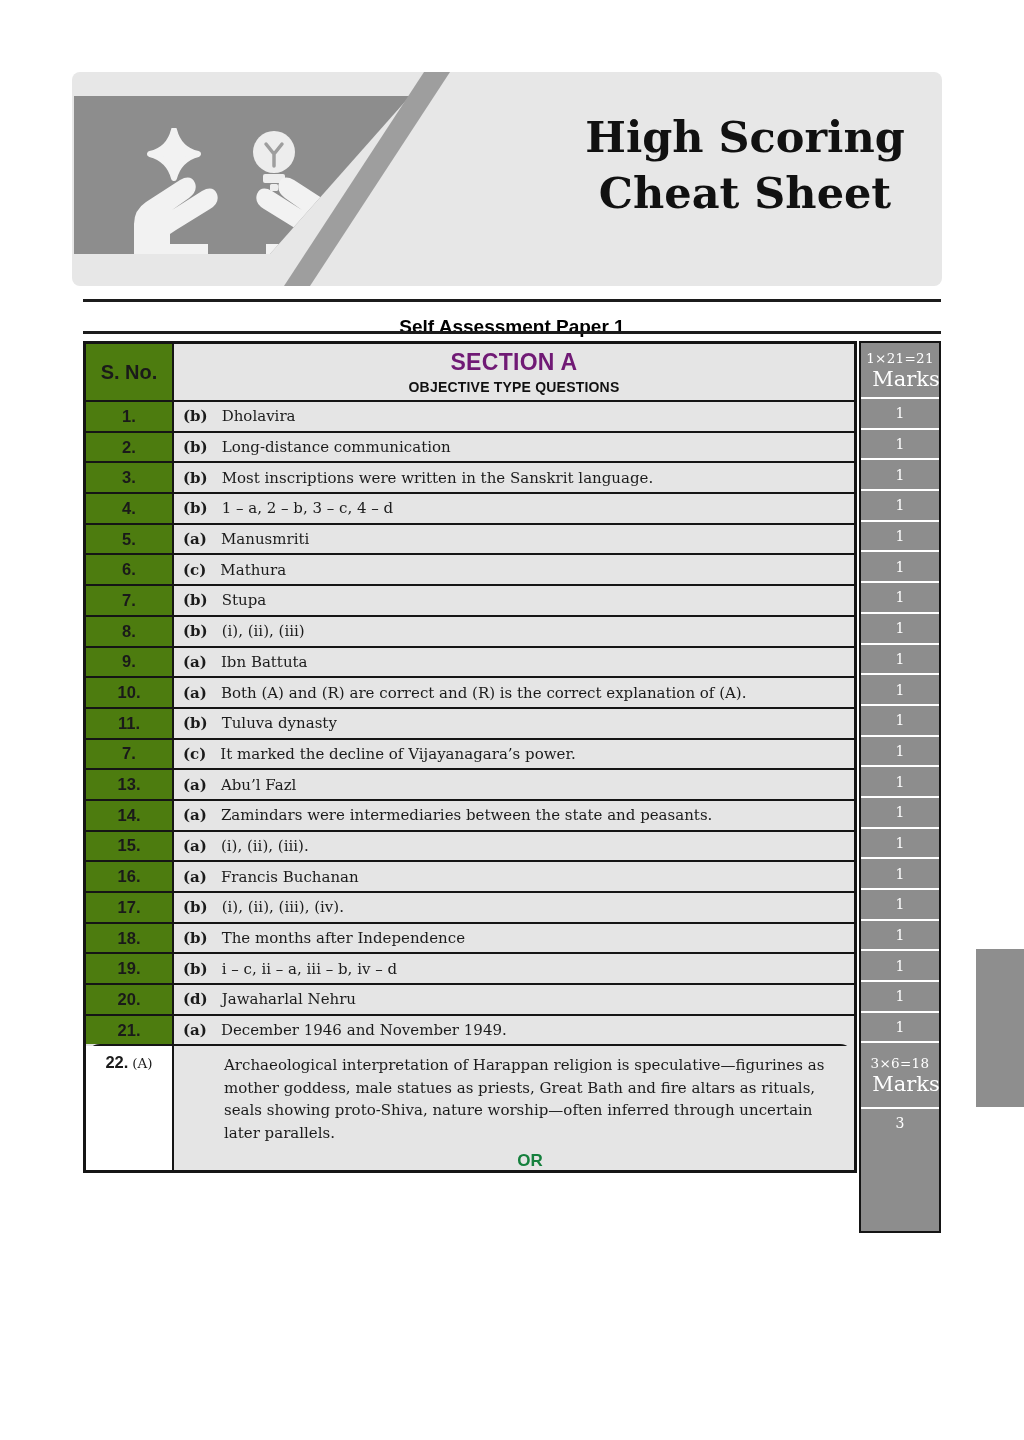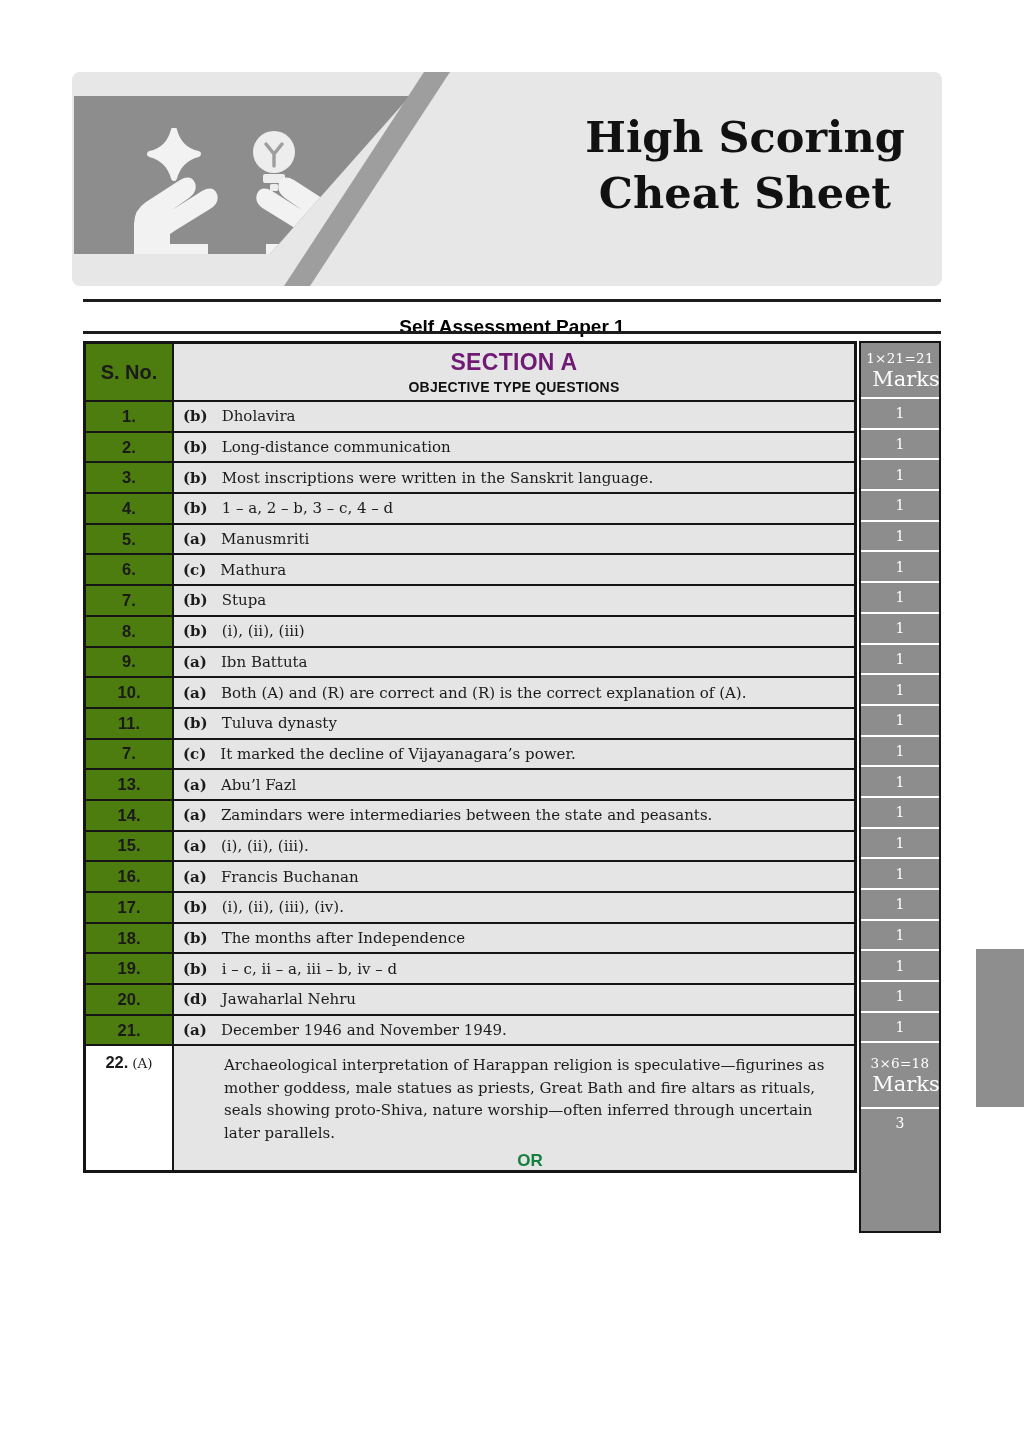--- a/index.html
+++ b/index.html
@@ -34,21 +34,21 @@
   .sec-cell{flex:1;background:#e5e5e5;display:flex;flex-direction:column;
     align-items:center;justify-content:center;gap:3px;}
   .sec-title{font-weight:700;font-size:23px;letter-spacing:.3px;color:#701a75;}
   .sec-sub{font-weight:700;font-size:14px;letter-spacing:.2px;color:#111;}
   .t-row{display:flex;height:30.7px;border-top:2px solid #151515;box-sizing:border-box;}
   .row-sno{font-weight:700;font-size:16.5px;}
   .ans-cell{flex:1;background:#e5e5e5;display:flex;align-items:center;
     padding-left:9px;font-family:"DejaVu Serif",serif;font-size:15px;color:#1b1b1b;}
   .opt{font-weight:700;margin-right:14px;flex:none;}
   .t-secb{display:flex;height:66px;border-top:2px solid #151515;box-sizing:border-box;}
-  .t-long{display:flex;height:126px;border-top:2px solid #151515;box-sizing:border-box;}
+  .t-long{display:flex;height:126px;border-top:2px solid #151515;box-sizing:border-box;border-radius:14px;}
   .long-sno{align-items:flex-start;justify-content:center;padding-top:7px;display:flex;
     background:#fff;border-right:2.5px solid #151515;width:88px;flex:none;box-sizing:border-box;}
   .long-sno .big{font-weight:700;font-size:16.5px;}
   .long-sno .sub{font-family:"DejaVu Serif",serif;font-size:13.5px;margin-left:4px;padding-top:2px;}
   .long-body{flex:1;background:#e5e5e5;padding:8px 18px 0 10px;
     font-family:"DejaVu Serif",serif;font-size:15px;line-height:1.5;color:#1b1b1b;margin-left:40px;}
   .or-line{text-align:center;font-family:"Liberation Sans",sans-serif;
     font-weight:700;font-size:17px;margin-top:4px;color:#15803d;}
   
   .marks-col{position:absolute;left:859px;top:341px;width:82px;

